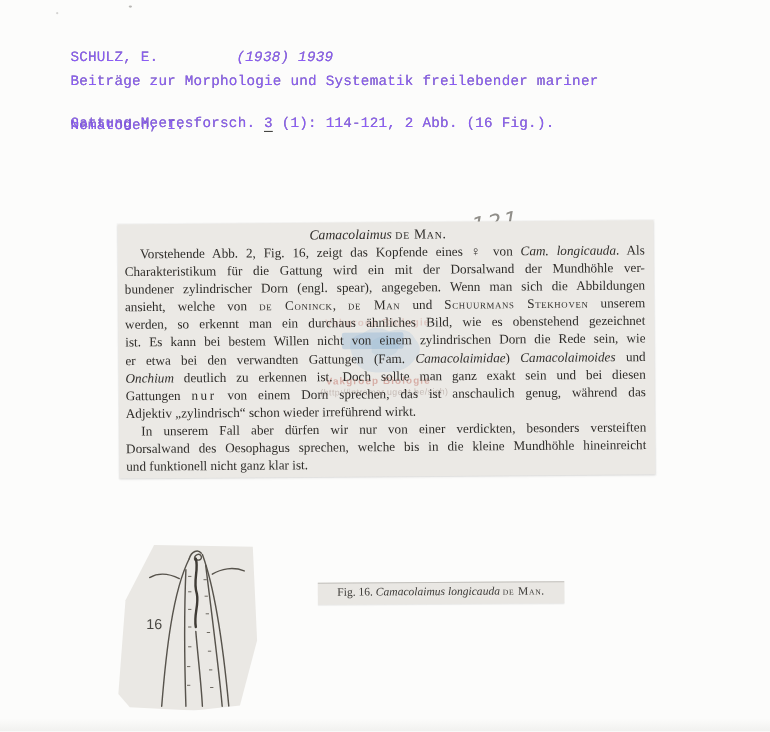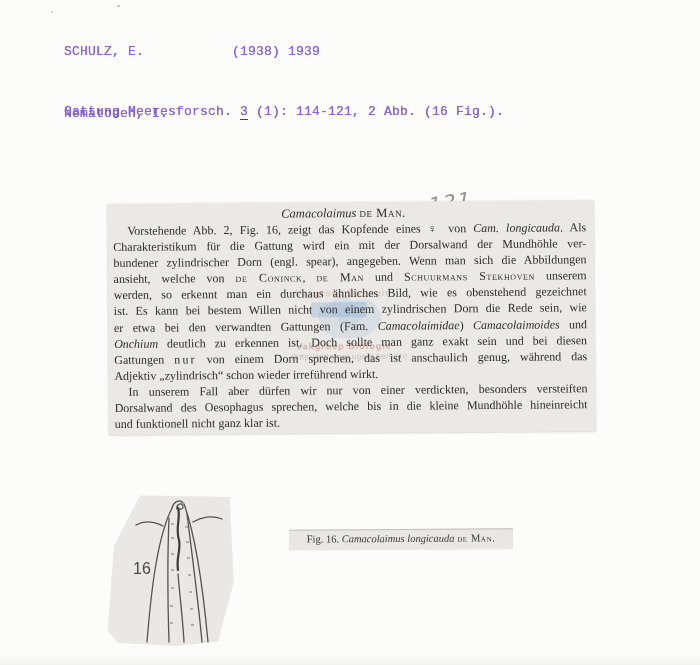--- a/index.html
+++ b/index.html
@@ -10,21 +10,21 @@
   }
   
   .typed{
     position:absolute;left:64px;top:44px;width:560px;
     font-family:"Liberation Mono", monospace;
     font-size:13px;color:#8b5cf6;letter-spacing:0.2px;
     text-shadow:0 0 0.6px rgba(60,60,58,.65);
   }
   .typed-row{position:relative;height:16px;white-space:nowrap;}
   .typed-author{position:absolute;left:0;top:0;}
-  .typed-year{position:absolute;left:168px;top:0;}
+  .typed-year{position:absolute;left:151px;top:0;font-style:italic;}
   .typed-title1{position:absolute;left:0;top:22px;}
   .typed-title2{position:absolute;left:0;top:38px;margin-top:24px;}
   .typed-ref{position:absolute;left:0;top:60px;}
   .vol-underline{border-bottom:1.4px solid #454543;padding-bottom:0px;}
   
   .clipping{
     position:absolute;left:107px;top:204px;width:487px;height:231px;
     background:#ebe9e5;
     box-shadow:0 1px 2px rgba(0,0,0,.10), 0 0 0 1px rgba(0,0,0,.03);
     transform:rotate(-0.45deg);transform-origin:top left;
@@ -59,21 +59,21 @@
   }
   
   .figure-clip{
     position:absolute;left:105px;top:494px;width:130px;height:152px;
     background:#eae8e4;
     clip-path:polygon(27% 1%, 96% 2%, 99% 58%, 87% 97%, 55% 100%, 10% 98%, 2% 90%, 7% 34%);
     filter:drop-shadow(0 1px 1px rgba(0,0,0,.12));
   }
   .fig-label{
     position:absolute;left:28px;top:66px;
-    font-family:"Liberation Sans", sans-serif;font-size:16px;color:#4a4843;
+    font-family:"Liberation Sans", sans-serif;font-size:13px;color:#4a4843;
   }
   .fig-svg{position:absolute;left:22px;top:2px;}
   
   .caption-strip{
     position:absolute;left:289px;top:529px;width:224px;height:19px;
     background:#e9e7e3;border-top:1px solid #c2c0bc;
     box-shadow:0 1px 1px rgba(0,0,0,.08);
     transform:rotate(-0.35deg);
     text-align:center;font-size:10.5px;color:#3b3936;line-height:18px;
     white-space:nowrap;
@@ -84,20 +84,21 @@
     background:linear-gradient(#fcfcfb,#f1f1ef);}
 </style>
 </head>
 <body>
 
 <div class="typed">
   <div class="typed-row">
     <span class="typed-author">SCHULZ, E.</span>
     <span class="typed-year">(1938) 1939</span>
   </div>
+  <span class="typed-title1">Beiträge zur Morphologie und Systematik freilebender mariner</span>
   <span class="typed-title2">Nematoden, I.</span>
   <span class="typed-ref"><span>Gattung Meeresforsch. </span><span class="vol-underline">3</span><span> (1): 114-121, 2 Abb. (16 Fig.).</span></span>
 </div>
 
 <div class="handwritten">121</div>
 
 <div class="clipping">
 
   <div class="wm wm-red" style="left:188px;top:86px;opacity:.28;">Vakgroep Biologie</div>
   <svg class="wm wm-blob" style="left:200px;top:92px;opacity:.55;" width="80" height="50" viewBox="0 0 80 50">

